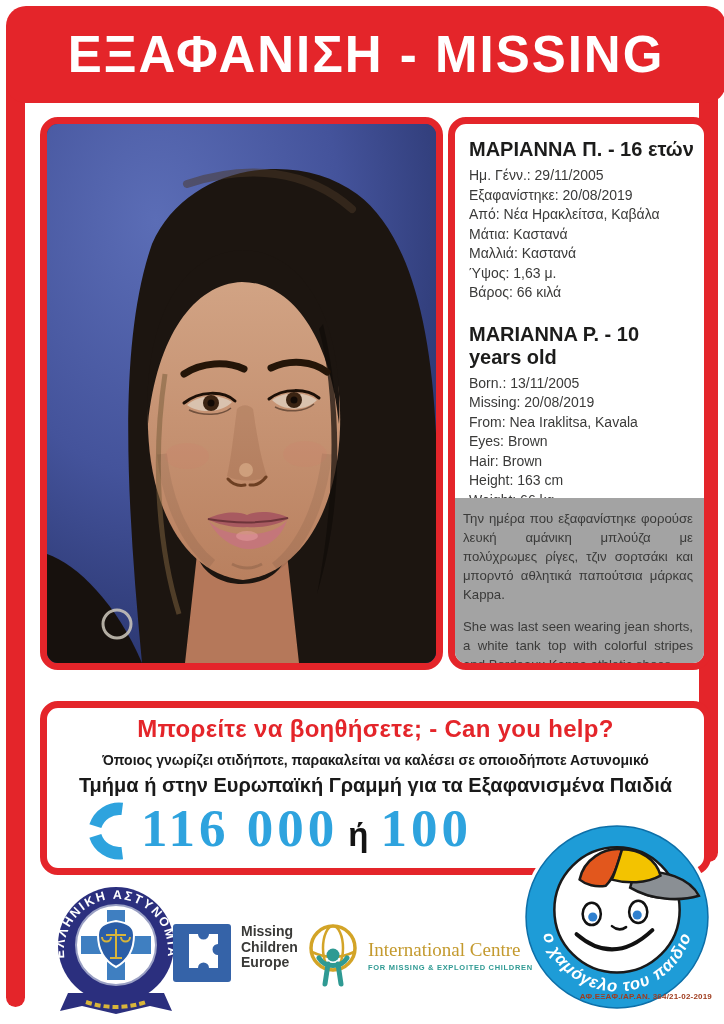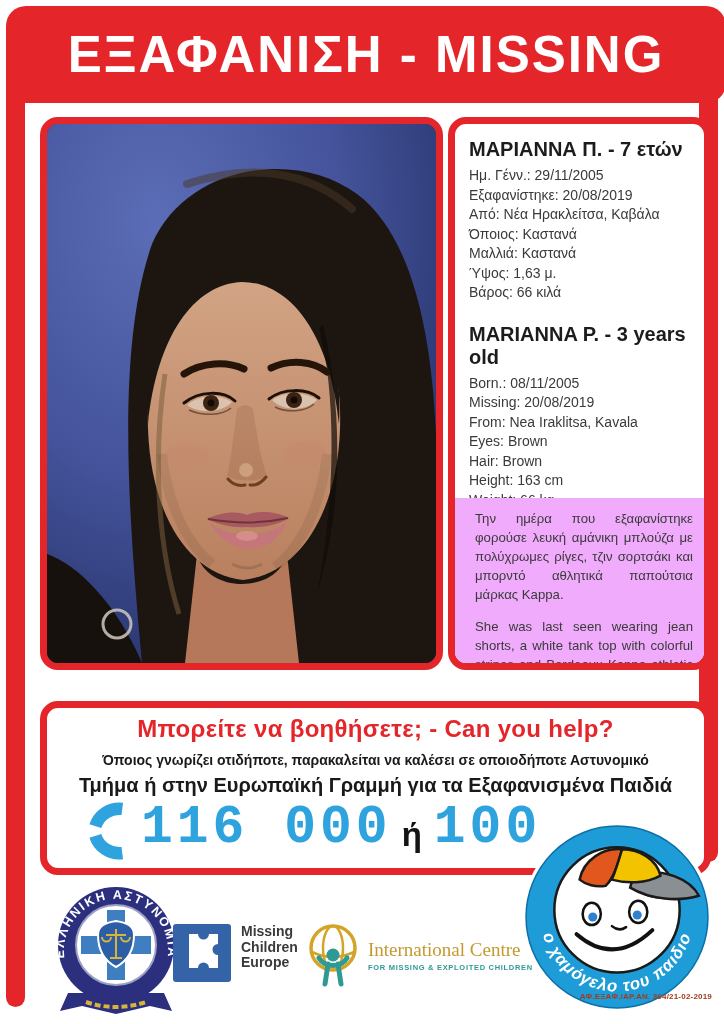--- a/index.html
+++ b/index.html
@@ -20,34 +20,34 @@
     border-radius:18px;overflow:hidden;box-sizing:border-box;background:#2e3a6e;}
   .photo-panel svg{display:block;width:100%;height:100%;}
 
   
   .info-panel{left:448px;top:117px;width:263px;height:553px;border:7px solid #e4252a;
     border-radius:18px;background:#fff;box-sizing:border-box;overflow:hidden;}
   .info-content{padding:14px 10px 0 14px;}
   .info-title{font-size:20px;font-weight:bold;color:#1c1c1b;margin:0 0 5px 0;}
   .info-line{font-size:14px;line-height:19.5px;color:#3a3a39;}
   .block-en{margin-top:20px;}
-  .gray-box{position:absolute;bottom:0;left:0;width:100%;height:165px;background:#f0abfc;
-    padding:11px 11px 0 20px;box-sizing:border-box;margin-top:8px;}
+  .gray-box{position:absolute;bottom:0;left:0;width:100%;height:165px;background:#a3a3a3;
+    padding:11px 11px 0 8px;box-sizing:border-box;margin-top:8px;}
   .gray-text{font-size:13.2px;line-height:19px;color:#3a3a39;text-align:justify;margin:0;}
   .gray-text.en{margin-top:13px;}
 
   
   .help-box{left:40px;top:701px;width:671px;height:174px;border:7px solid #e4252a;
     border-radius:18px;background:#fff;box-sizing:border-box;text-align:center;}
   .help-title{color:#e4252a;font-size:24px;font-weight:bold;margin-top:7px;letter-spacing:0.3px;}
   .help-line1{font-size:14px;font-weight:bold;color:#1a1a1a;margin-top:9px;}
   .help-line2{font-size:20px;font-weight:bold;color:#1a1a1a;margin-top:6px;}
   .phone-row{position:absolute;left:32px;top:86px;display:flex;align-items:center;white-space:nowrap;}
   .phone-icon{margin-right:12px;margin-top:6px;}
-  .phone-number{font-family:Liberation Mono, monospace;font-size:53px;
+  .phone-number{font-family:Liberation Serif, serif;font-size:53px;
     font-weight:bold;color:#2ea3de;letter-spacing:4px;}
   .phone-or{font-size:33px;font-weight:bold;color:#141414;margin:14px 12px 0 10px;}
 
   
   .police-logo{left:50px;top:883px;}
   .mce-logo{left:173px;top:924px;display:flex;align-items:flex-start;}
   .mce-text{margin-left:10px;font-size:14px;line-height:15.5px;font-weight:bold;color:#3a3a38;}
   .icmec-logo{left:304px;top:922px;display:flex;align-items:center;}
   .icmec-text{margin-left:6px;}
   .icmec-title{font-family:"Liberation Serif","DejaVu Serif",serif;font-size:19px;color:#c49a2e;}
@@ -124,32 +124,32 @@
       <path d="M161,395 C 190,400 214,400 241,394" stroke="#5e2a30" stroke-width="2" fill="none" opacity="0.8"></path>
       <path d="M185,440 Q 200,448 215,440" stroke="#000" stroke-width="3" fill="none" opacity="0.13"></path>
 
       <circle cx="70" cy="500" r="14" stroke="#cfc9bd" stroke-width="3" fill="none" opacity="0.85"></circle>
     </svg>
   </div>
 
   <div class="abs info-panel">
     <div class="info-content">
       <div>
-        <div class="info-title">ΜΑΡΙΑΝΝΑ Π. - 7 ετών</div>
+        <div class="info-title">ΜΑΡΙΑΝΝΑ Π. - 16 ετών</div>
         <div class="info-line">Ημ. Γένν.: 29/11/2005</div>
         <div class="info-line">Εξαφανίστηκε: 20/08/2019</div>
         <div class="info-line">Από: Νέα Ηρακλείτσα, Καβάλα</div>
-        <div class="info-line">Όποιος: Καστανά</div>
+        <div class="info-line">Μάτια: Καστανά</div>
         <div class="info-line">Μαλλιά: Καστανά</div>
         <div class="info-line">Ύψος: 1,63 μ.</div>
         <div class="info-line">Βάρος: 66 κιλά</div>
       </div>
       <div class="block-en">
-        <div class="info-title">MARIANNA P. - 3 years old</div>
-        <div class="info-line">Born.: 08/11/2005</div>
+        <div class="info-title">MARIANNA P. - 10 years old</div>
+        <div class="info-line">Born.: 13/11/2005</div>
         <div class="info-line">Missing: 20/08/2019</div>
         <div class="info-line">From: Nea Iraklitsa, Kavala</div>
         <div class="info-line">Eyes: Brown</div>
         <div class="info-line">Hair: Brown</div>
         <div class="info-line">Height: 163 cm</div>
         <div class="info-line">Weight: 66 kg</div>
       </div>
     </div>
     <div class="gray-box">
       <p class="gray-text">Την ημέρα που εξαφανίστηκε φορούσε λευκή αμάνικη μπλούζα με πολύχρωμες ρίγες, τζιν σορτσάκι και μπορντό αθλητικά παπούτσια μάρκας Kappa.</p>

